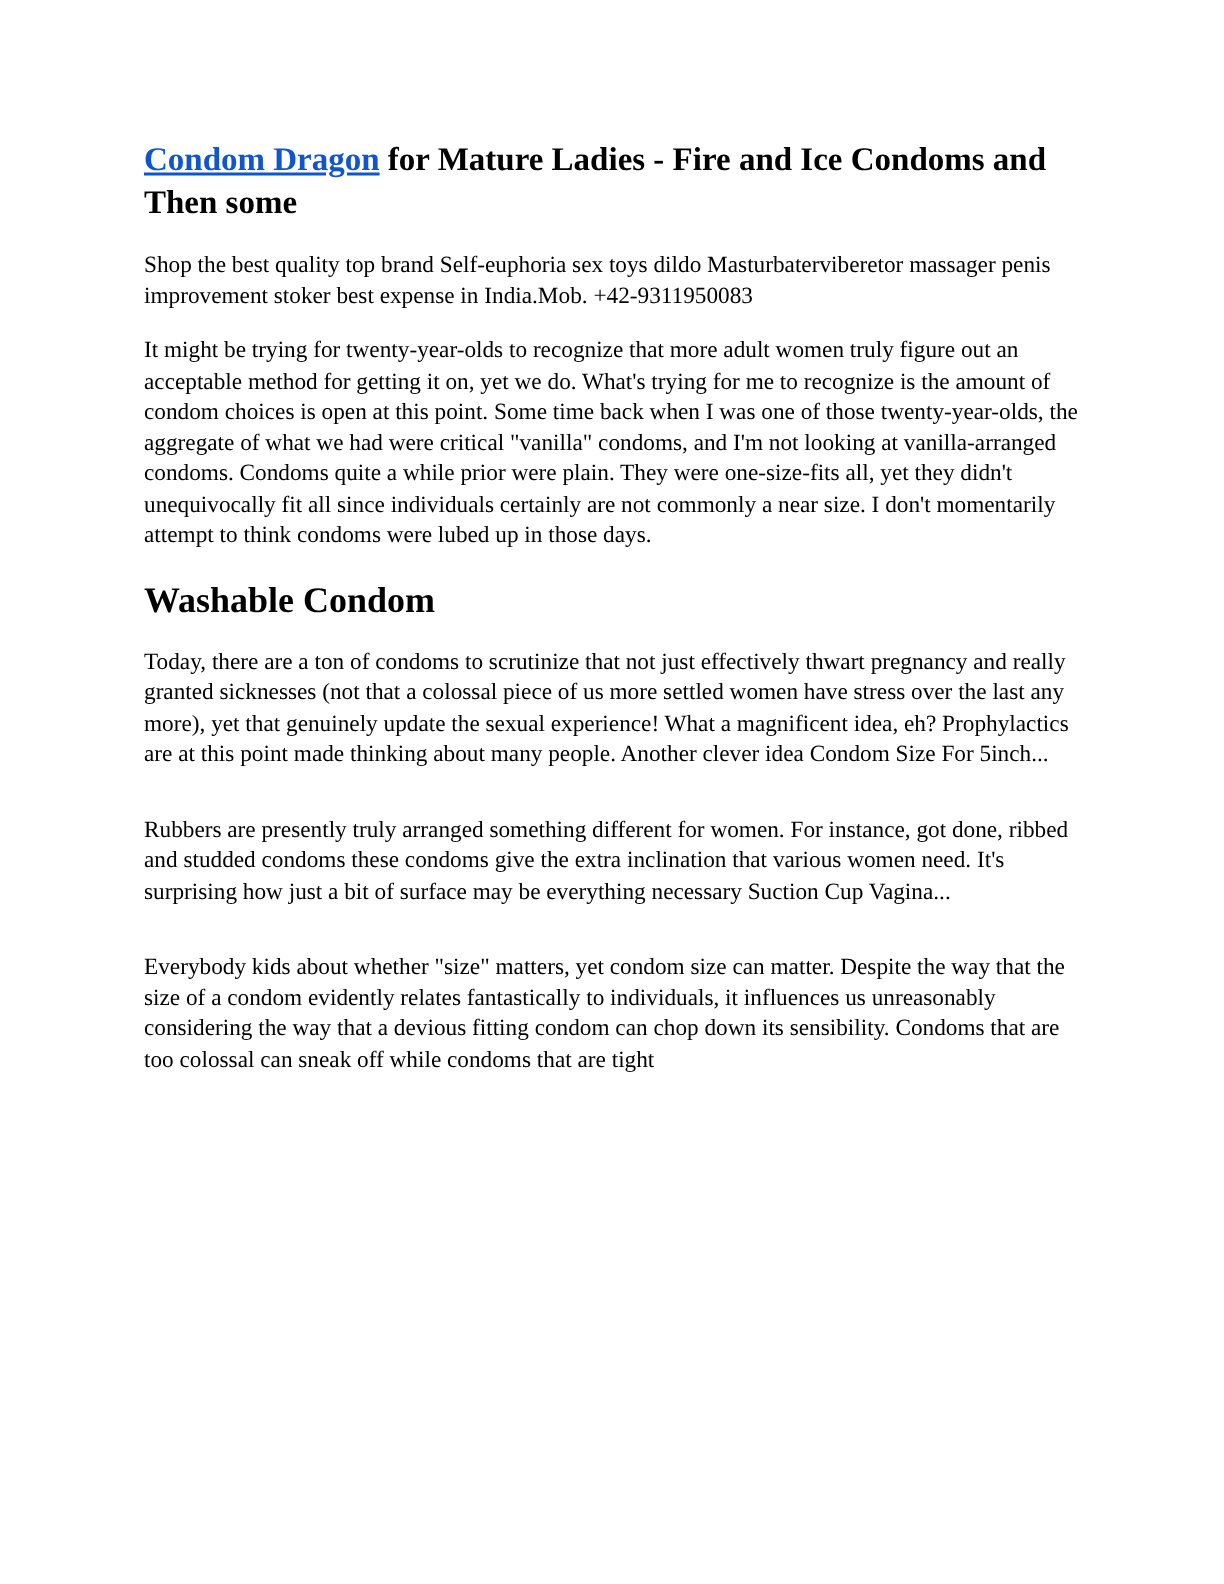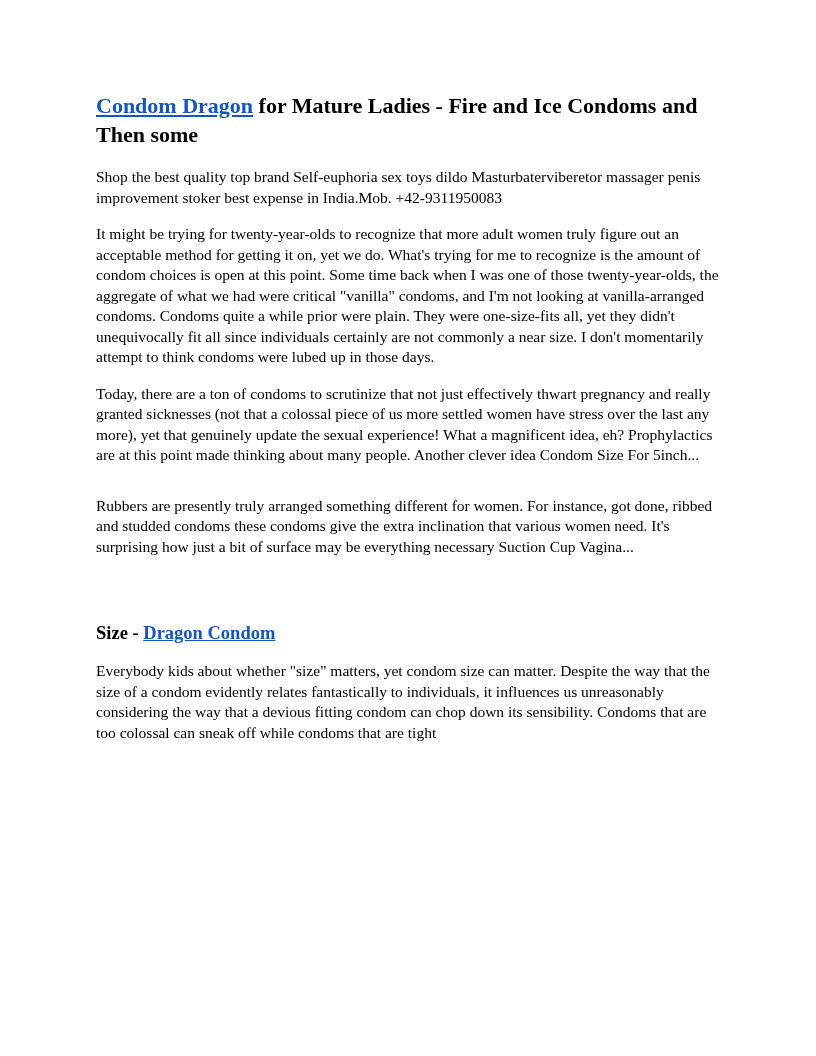--- a/index.html
+++ b/index.html
@@ -51,27 +51,27 @@
 
 <div class="page">
 
   <h1 class="h1"><a href="#" class="doc-link">Condom Dragon</a><span> for Mature Ladies - Fire and Ice Condoms and Then some</span></h1>
 
   <p class="para">Shop the best quality top brand Self-euphoria sex toys dildo Masturbaterviberetor massager penis improvement stoker best expense in India.Mob. +42-9311950083</p>
 
   <p class="para">It might be trying for twenty-year-olds to recognize that more adult women truly figure out an acceptable method for getting it on, yet we do. What's trying for me to recognize is the amount of condom choices is open at this point. Some time back when I was one of those twenty-year-olds, the aggregate of what we had were critical "vanilla" condoms, and I'm not looking at vanilla-arranged condoms. Condoms quite a while prior were plain. They were one-size-fits all, yet they didn't unequivocally fit all since individuals certainly are not commonly a near size. I don't momentarily attempt to think condoms were lubed up in those days.</p>
 
 
+  <h2 class="h2">Washable Condom</h2>
 
   <p class="para">Today, there are a ton of condoms to scrutinize that not just effectively thwart pregnancy and really granted sicknesses (not that a colossal piece of us more settled women have stress over the last any more), yet that genuinely update the sexual experience! What a magnificent idea, eh? Prophylactics are at this point made thinking about many people. Another clever idea Condom Size For 5inch...</p>
 
   <div class="sp-lg"></div>
 
 
   <p class="para">Rubbers are presently truly arranged something different for women. For instance, got done, ribbed and studded condoms these condoms give the extra inclination that various women need. It's surprising how just a bit of surface may be everything necessary Suction Cup Vagina...</p>
 
   <div class="sp-lg"></div>
 
-  <h3 class="h3"><span>Size - </span><a href="#" class="doc-link">Dragon Condom</a></h3>
 
   <p class="para">Everybody kids about whether "size" matters, yet condom size can matter. Despite the way that the size of a condom evidently relates fantastically to individuals, it influences us unreasonably considering the way that a devious fitting condom can chop down its sensibility. Condoms that are too colossal can sneak off while condoms that are tight</p>
 
 </div>
 
 </body></html>

